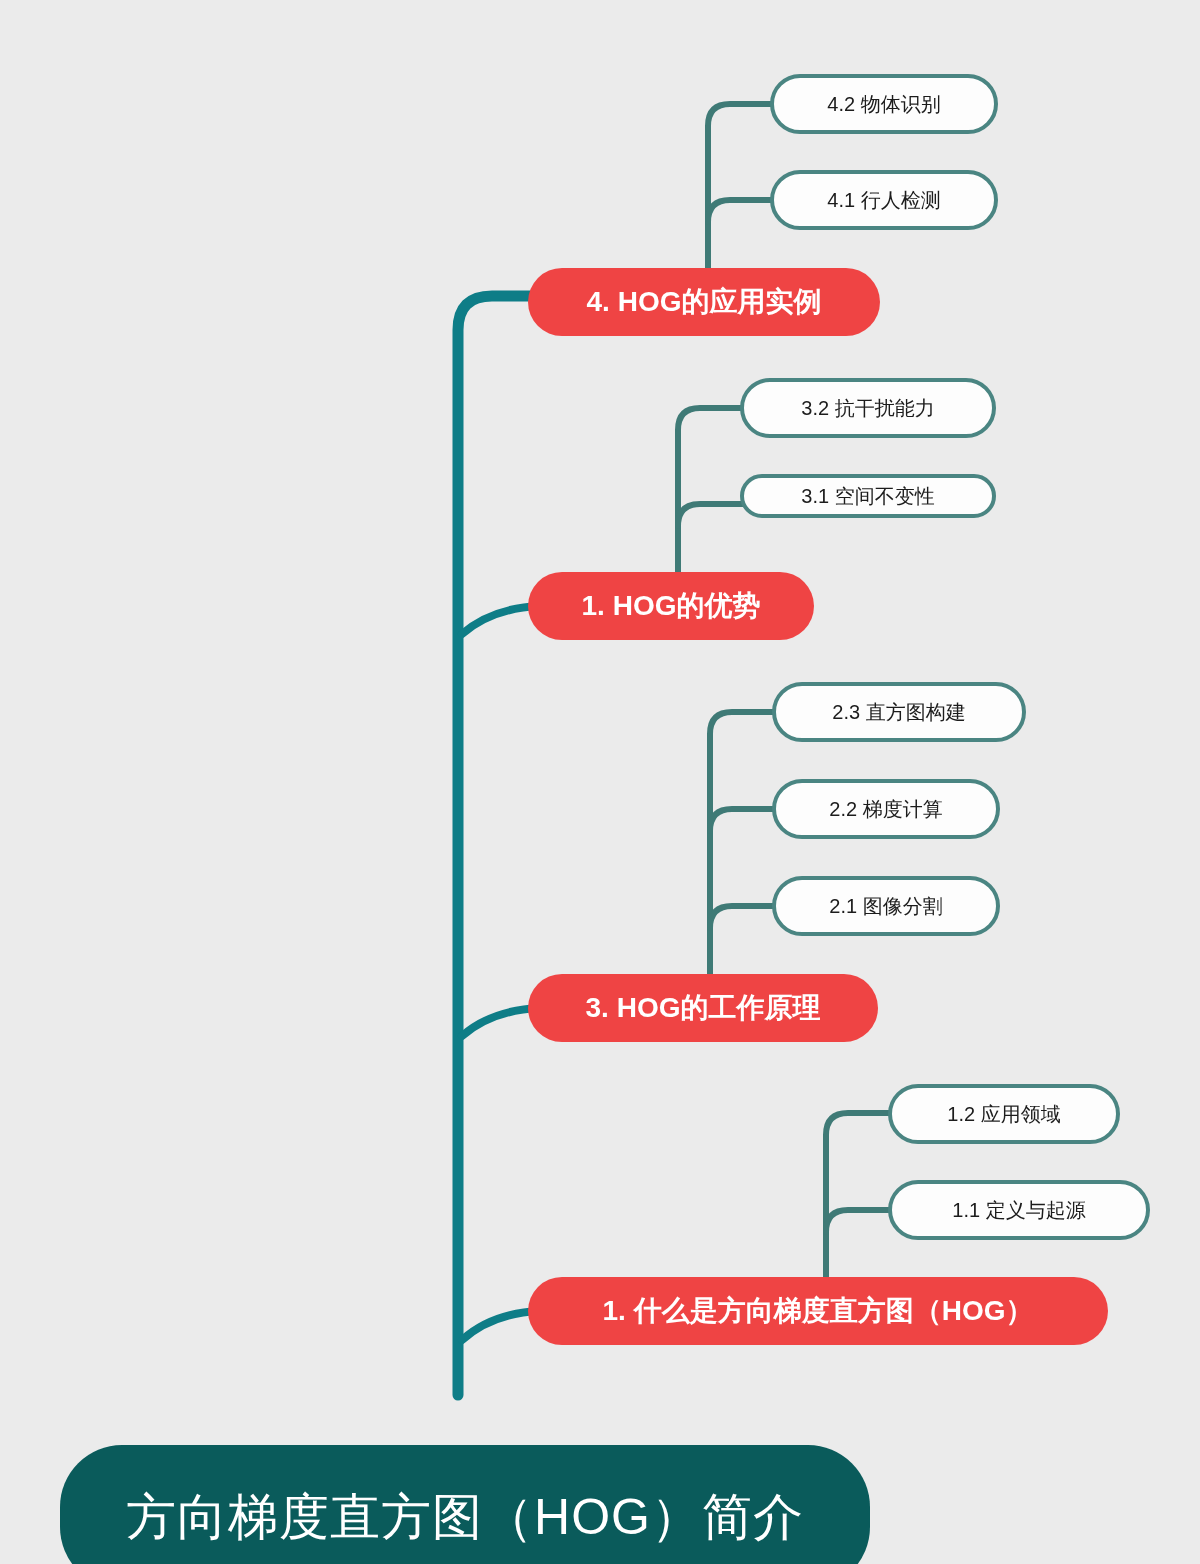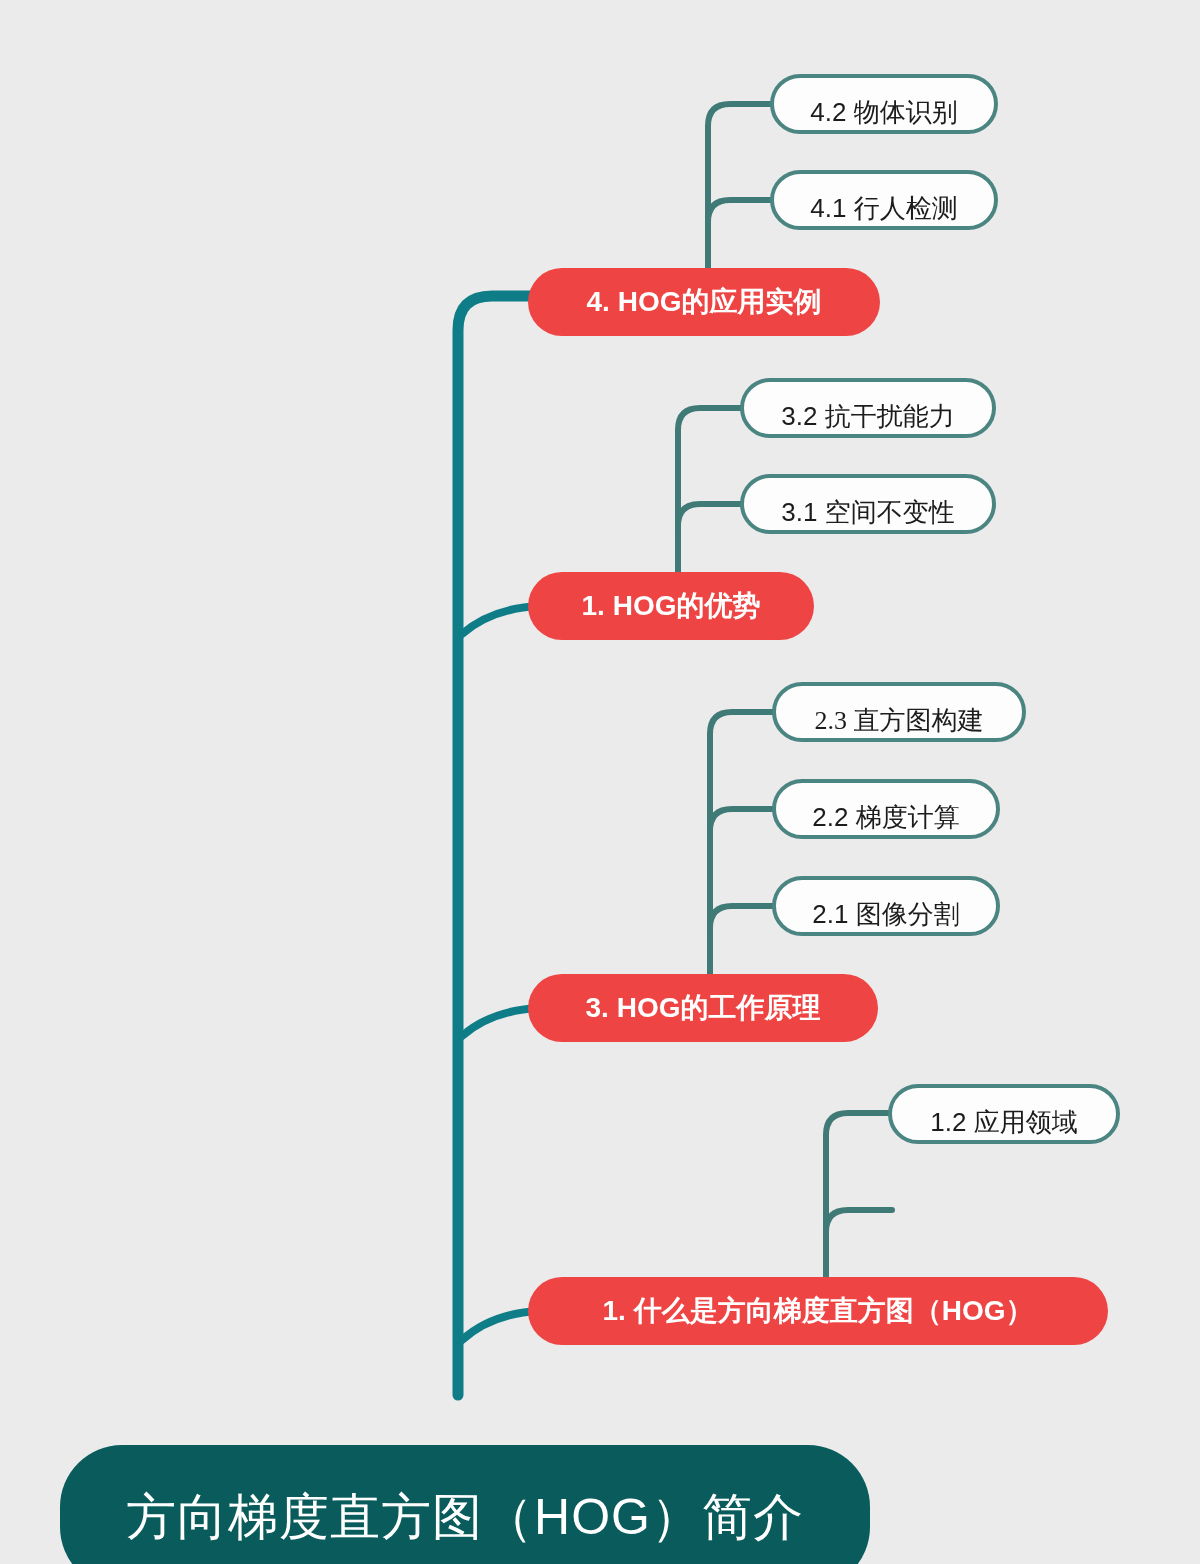--- a/index.html
+++ b/index.html
@@ -48,23 +48,22 @@
     border-radius: 40px;
     font-size: 28px;
     font-weight: bold;
     padding: 0 30px;
   }
   .node-l2 {
     background: #fdfdfd;
     color: #1c1c1c;
     border: 4px solid #4a8582;
     border-radius: 34px;
-    font-size: 26px;
+    font-size: 20px;
     padding: 0 26px;
-    align-items: flex-end;
   }
 </style>
 </head>
 <body>
 
 <div id="mindmap">
 
   <svg id="edges" viewBox="0 0 1200 1564" width="1200" height="1564" xmlns="http://www.w3.org/2000/svg">
 
     <path d="M 458,1395 L 458,330 Q 458,296 492,296 L 540,296" fill="none" stroke="#0e7d87" stroke-width="11" stroke-linecap="round"></path>
@@ -89,41 +88,44 @@
     <path d="M 708,222 Q 708,200 730,200 L 774,200" fill="none" stroke="#3f7a76" stroke-width="6" stroke-linecap="round"></path>
   </svg>
 
   <div class="node node-root" style="left:60px; top:1445px; width:810px; height:144px;">
     <span>方向梯度直方图（HOG）简介</span>
   </div>
 
   <div class="node node-l1" style="left:528px; top:1277px; width:580px; height:68px;">
     <span>1. 什么是方向梯度直方图（HOG）</span>
   </div>
+  <div class="node node-l2" style="left:888px; top:1180px; width:262px; height:60px;">
+    <span>1.1 定义与起源</span>
+  </div>
   <div class="node node-l2" style="left:888px; top:1084px; width:232px; height:60px;">
     <span>1.2 应用领域</span>
   </div>
 
   <div class="node node-l1" style="left:528px; top:974px; width:350px; height:68px;">
     <span>3. HOG的工作原理</span>
   </div>
   <div class="node node-l2" style="left:772px; top:876px; width:228px; height:60px;">
     <span>2.1 图像分割</span>
   </div>
   <div class="node node-l2" style="left:772px; top:779px; width:228px; height:60px;">
     <span>2.2 梯度计算</span>
   </div>
-  <div class="node node-l2" style="left:772px; top:682px; width:254px; height:60px;font-family:Liberation Serif, serif;">
+  <div class="node node-l2" style="left:772px; top:682px; width:254px; height:60px;">
     <span>2.3 直方图构建</span>
   </div>
 
   <div class="node node-l1" style="left:528px; top:572px; width:286px; height:68px;">
     <span>1. HOG的优势</span>
   </div>
-  <div class="node node-l2" style="left:740px; top:474px; width:256px; height:60px;">
+  <div class="node node-l2" style="left:740px; top:474px; width:256px; height:44px;">
     <span>3.1 空间不变性</span>
   </div>
   <div class="node node-l2" style="left:740px; top:378px; width:256px; height:60px;">
     <span>3.2 抗干扰能力</span>
   </div>
 
   <div class="node node-l1" style="left:528px; top:268px; width:352px; height:68px;">
     <span>4. HOG的应用实例</span>
   </div>
   <div class="node node-l2" style="left:770px; top:170px; width:228px; height:60px;">

